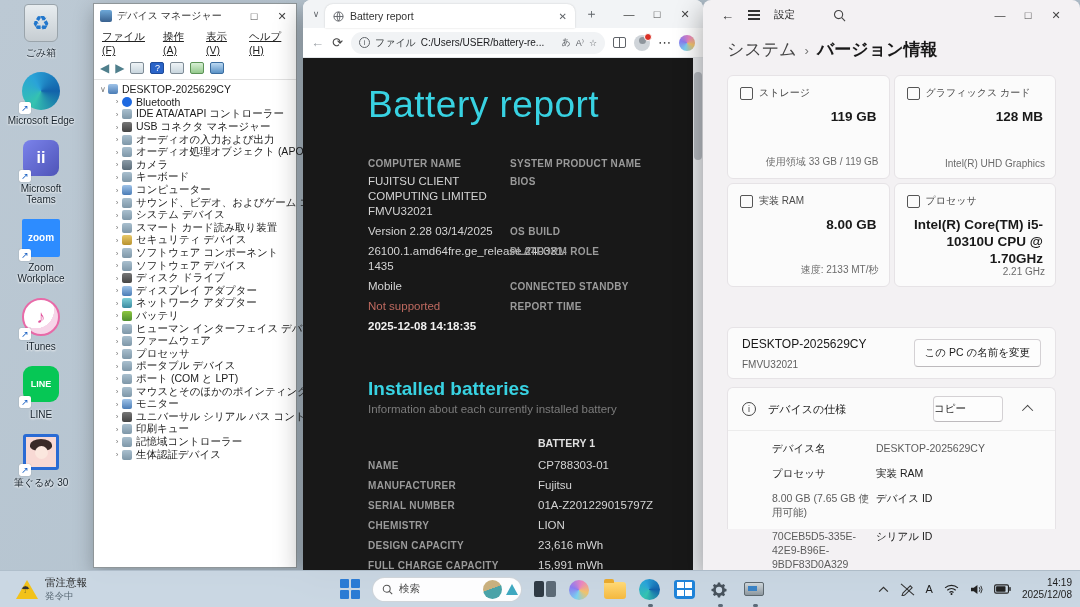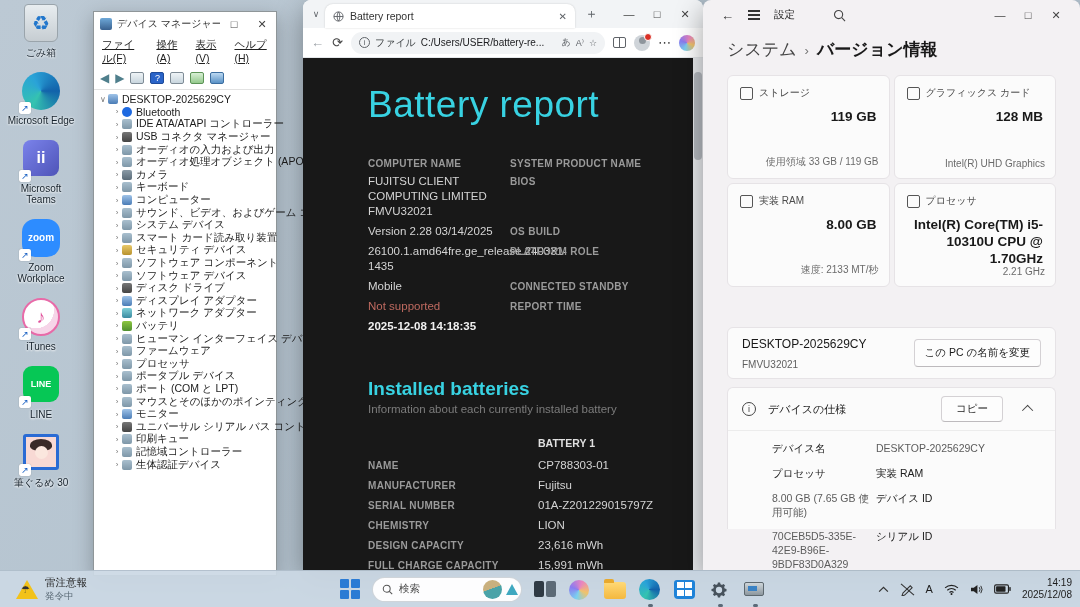--- a/index.html
+++ b/index.html
@@ -9,33 +9,33 @@
 
   
   .desk-icons { position:absolute; left:6px; top:4px; width:70px; }
   .desk-icon { width:70px; margin-bottom:14px; text-align:center; cursor:default; }
   .desk-icon .ic { position:relative; width:40px; height:40px; margin:0 auto 3px; }
   .desk-icon .lbl { font-size:10px; color:#16222c; text-shadow:0 0 3px rgba(255,255,255,.9), 0 1px 2px rgba(255,255,255,.8); line-height:11px; }
   .shortcut-arrow { position:absolute; left:-2px; bottom:-2px; width:12px; height:12px; background:#fff; border-radius:2px; box-shadow:0 0 1px rgba(0,0,0,.4); color:#1b62c4; font-size:9px; line-height:12px; text-align:center; }
   .ic-bin { width:34px; height:38px; margin:0 auto; background:linear-gradient(#e8edf0,#c6cdd2); border-radius:4px 4px 6px 6px; border:1px solid #9aa4ab; color:#2277cc; font-size:20px; line-height:36px; text-align:center; }
   .ic-edge2 { width:38px; height:38px; margin:0 auto; border-radius:50%; background:conic-gradient(from 210deg,#35c3b0,#2aa3d8,#1262aa,#35c3b0); }
   .ic-teams { width:36px; height:36px; margin:2px auto; border-radius:8px; background:linear-gradient(135deg,#7b83eb,#4e54b8); color:#fff; font-weight:700; font-size:16px; line-height:36px; text-align:center; }
-  .ic-zoom { width:38px; height:38px; margin:1px auto; border-radius:13px; background:#2d8cff; color:#fff; font-weight:700; font-size:10px; line-height:38px; text-align:center; }
+  .ic-zoom { width:38px; height:38px; margin:1px auto; border-radius:2px; background:#2d8cff; color:#fff; font-weight:700; font-size:10px; line-height:38px; text-align:center; }
   .ic-itunes { width:38px; height:38px; margin:1px auto; border-radius:50%; background:radial-gradient(circle at 35% 30%,#fff 0 55%,#f6d5e8 56% 100%); border:2px solid #e86aa8; color:#e14f9a; font-size:18px; line-height:34px; text-align:center; }
   .ic-line { width:36px; height:36px; margin:2px auto; border-radius:9px; background:#06c755; color:#fff; font-weight:700; font-size:9px; line-height:36px; text-align:center; }
   .ic-fude { width:36px; height:36px; margin:2px auto; border:3px solid #2a6bd4; background:#f8d9d4; border-radius:3px; position:relative; overflow:hidden; }
   .ic-fude::before { content:""; position:absolute; left:4px; top:2px; width:22px; height:12px; background:#3a2a28; border-radius:50% 50% 40% 40%; }
   .ic-fude::after { content:""; position:absolute; left:9px; top:9px; width:13px; height:13px; background:#fbe7de; border-radius:50%; }
 
   
   .win-ctl { display:flex; align-items:center; }
   .win-ctl span { width:28px; text-align:center; font-size:11px; color:#444; }
 
   
-  .dm { position:absolute; left:93px; top:11px; width:184px; height:565px; background:#fff; border:1px solid #8f9699; box-shadow:0 6px 18px rgba(0,0,0,.25); font-size:10.5px; }
+  .dm { position:absolute; left:93px; top:3px; width:204px; height:565px; background:#fff; border:1px solid #8f9699; box-shadow:0 6px 18px rgba(0,0,0,.25); font-size:10.5px; }
   .dm-titlebar { height:24px; display:flex; align-items:center; padding:0 0 0 6px; background:#fff; }
   .dm-app-ic { width:12px; height:12px; background:linear-gradient(#6ea8d8,#39618f); border-radius:2px; margin-right:5px; position:relative; }
   .dm-title { flex:1; color:#333; font-size:10px; white-space:nowrap; overflow:hidden; }
   .dm-menubar { display:flex; gap:14px; padding:2px 8px 3px; color:#222;text-decoration:underline; }
   .dm-toolbar { display:flex; align-items:center; gap:6px; padding:2px 6px 4px; border-bottom:1px solid #e2e2e2; }
   .dm-arrow { color:#4f7f8c; font-size:12px; }
   .dm-chip { width:14px; height:12px; border-radius:2px; border:1px solid #7f8c96; background:linear-gradient(#eef3f6,#c9d6de); }
   .dm-chip.q { background:#2a64c8; color:#fff; font-size:9px; line-height:11px; text-align:center; border-color:#1d4a99; }
   .dm-chip.scan { background:linear-gradient(#d8efd4,#94c98c); border-color:#5d9457; }
   .dm-chip.mon { background:linear-gradient(#bcd9f2,#5a92c6); border-color:#3c6ea0; }
@@ -106,21 +106,21 @@
   .card-v { margin-top:8px; font-size:13.5px; font-weight:700; color:#191919; line-height:17px; }
   .card-f { position:absolute; left:12px; bottom:9px; right:10px; font-size:10px; color:#6b6b6b; white-space:nowrap; overflow:hidden; }
   .name-card { margin:40px 24px 0; height:52px; background:#fbfbfb; border:1px solid #e6e3e6; border-radius:6px; display:flex; align-items:center; padding:0 14px; }
   .name-card .nm { font-size:12px; color:#191919; }
   .name-card .mdl { font-size:10px; color:#5f5f5f; margin-top:8px; }
   .w-btn { background:#fdfdfd; border:1px solid #d4d1d4; border-bottom-color:#bdbabd; border-radius:4px; font-size:10.5px; color:#1a1a1a; padding:6px 10px; margin-left:auto; font-family:inherit; }
   .spec-card { margin:8px 24px 0; background:#fbfbfb; border:1px solid #e6e3e6; border-radius:6px 6px 0 0; border-bottom:none; height:142px; }
   .spec-head { display:flex; align-items:center; gap:12px; padding:8px 14px; }
   .spec-head .ttl { font-size:11px; color:#191919; }
   .i-cir { width:14px; height:14px; border-radius:50%; border:1.2px solid #444; color:#444; font-size:9px; line-height:13px; text-align:center; }
-  .copy-btn { margin-left:auto; width:62px; text-align:center; padding:5px 0; }
+  .copy-btn { margin-left:auto; width:70px; text-align:left; padding:5px 0; }
   .chev-up { width:8px; height:8px; border-left:1.4px solid #444; border-top:1.4px solid #444; transform:rotate(45deg) translateY(2px); margin:0 8px 0 10px; }
   .spec-rows { border-top:1px solid #ececec; padding:10px 14px 0 44px; display:grid; grid-template-columns:104px 1fr; row-gap:10px; }
   .spec-l { font-size:10.5px; color:#202020; padding-top:1px; }
   .spec-v { font-size:10.5px; color:#5c5c5c; line-height:14px; max-width:168px; }
 
   
   .taskbar { position:absolute; left:0; bottom:0; width:1080px; height:37px; background:rgba(203,216,228,.93); border-top:1px solid rgba(130,145,160,.35); display:flex; align-items:center; }
   .weather { display:flex; align-items:center; gap:7px; margin-left:16px; }
   .w-tri { width:0; height:0; border-left:11px solid transparent; border-right:11px solid transparent; border-bottom:19px solid #f2c21a; position:relative; }
   .w-tri::after { content:"☂"; position:absolute; left:-6px; top:4px; font-size:10px; color:#333; }

